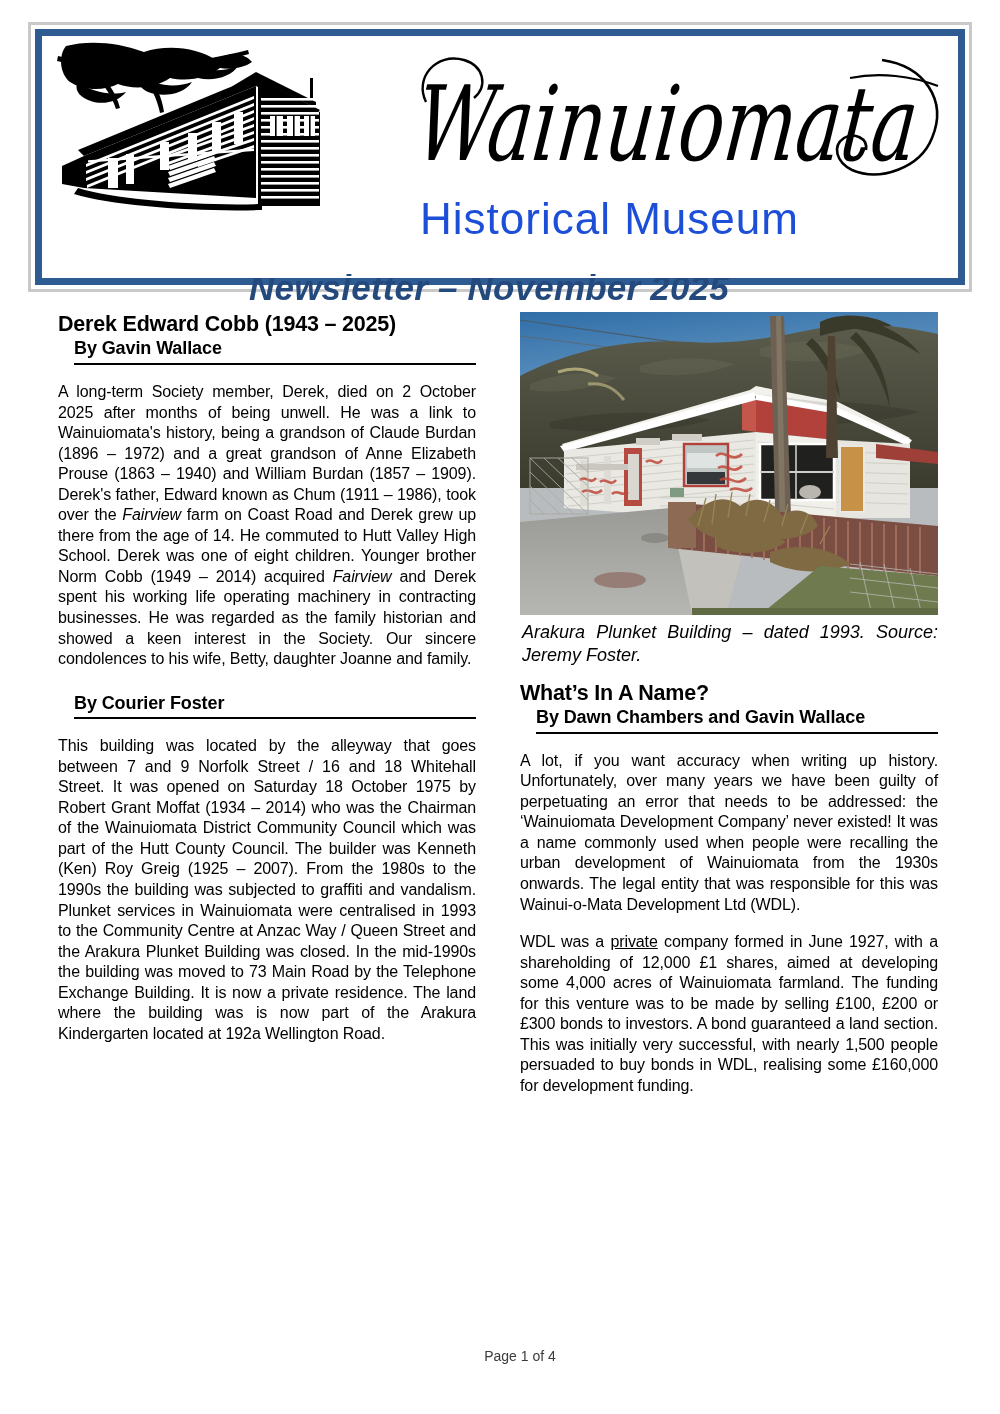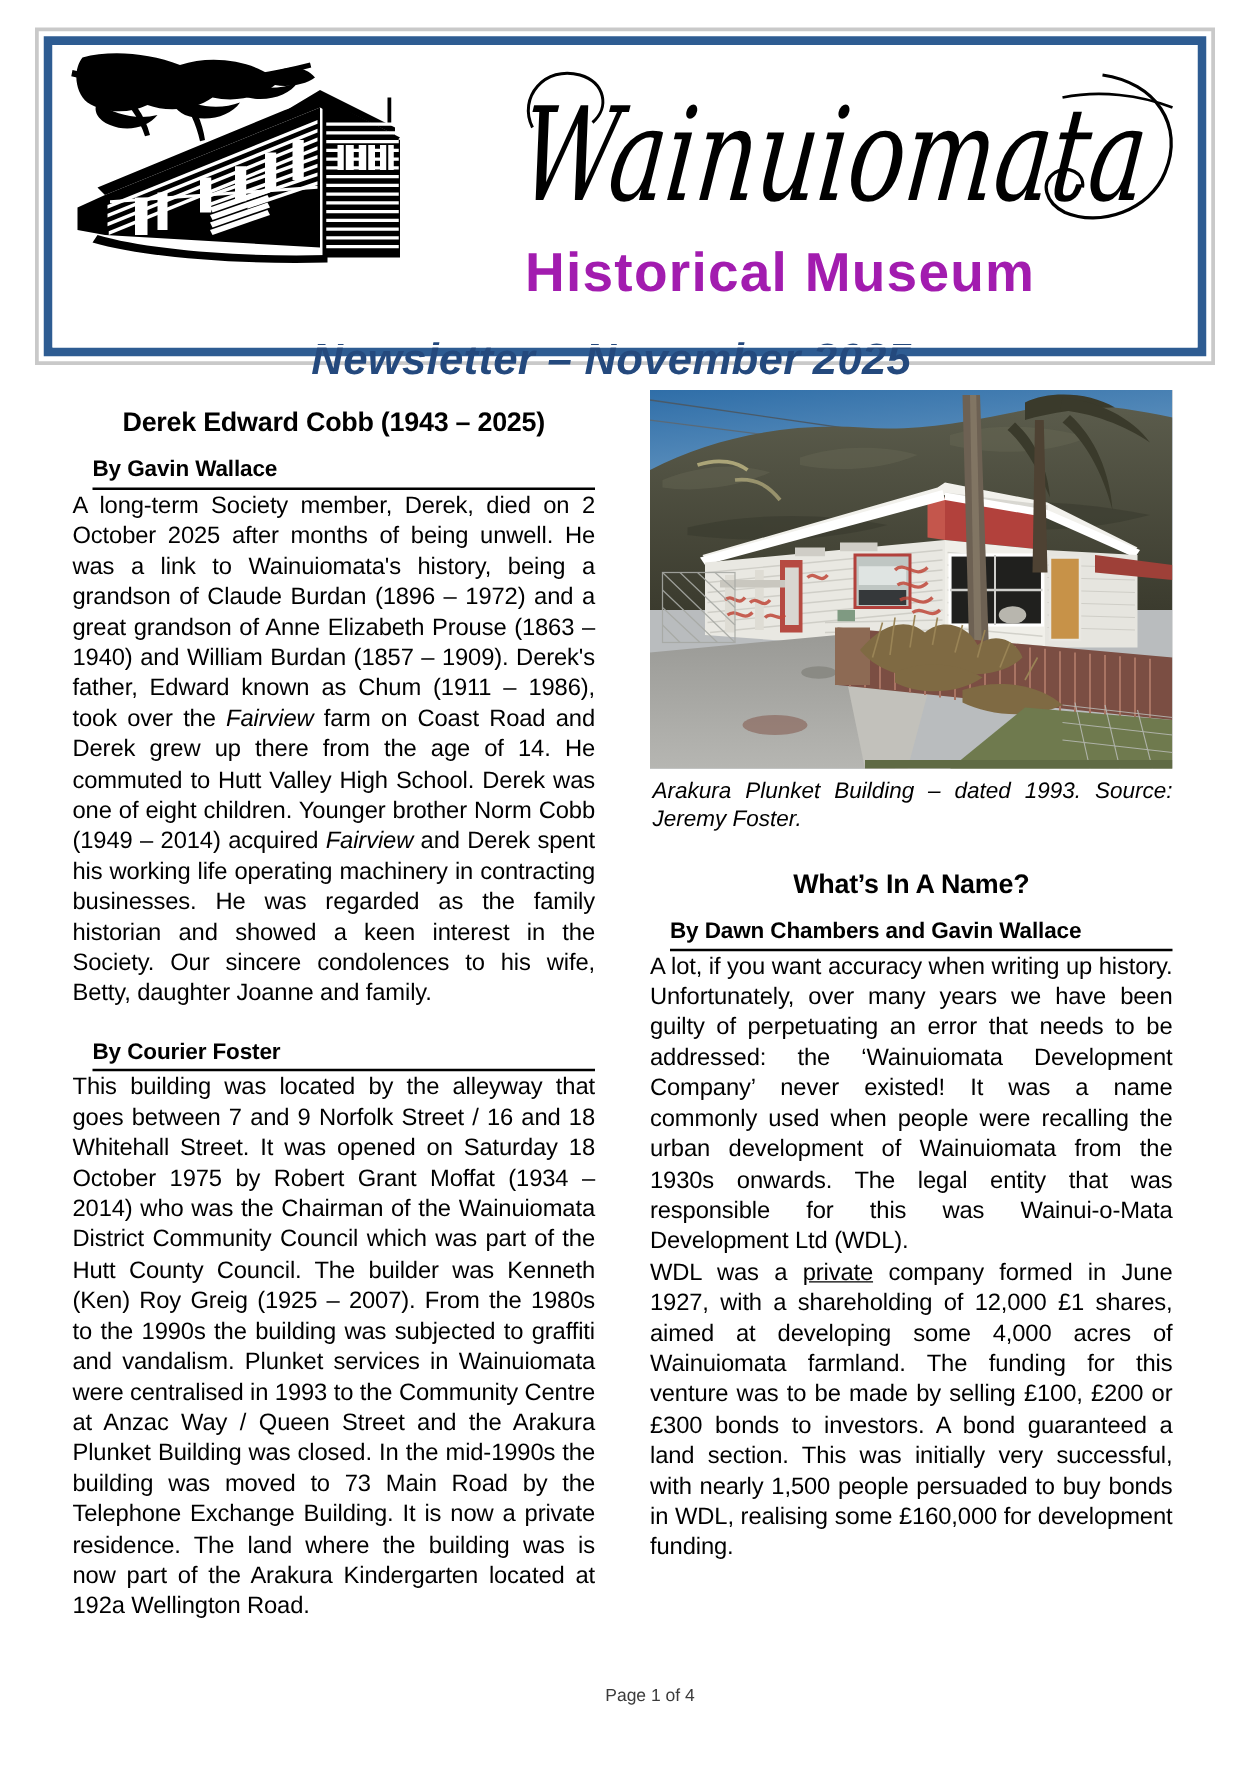--- a/index.html
+++ b/index.html
@@ -72,23 +72,23 @@
     height: 185px;
   }
   .wordmark svg { display:block; width:100%; height:100%; }
 
   .museum-line {
     position: absolute;
     left: 378px;
     top: 158px;
     font-family: "Liberation Sans", sans-serif;
     font-size: 44px;
-    font-weight: 700;
+    font-weight: 400;
     letter-spacing: 1px;
-    color: #a21caf;
+    color: #1d4ed8;
     white-space: nowrap;
   }
 
   .newsletter-line {
     position: absolute;
     left: 0;
     right: 22px;
     top: 208px;
     text-align: center;
     font-family: "Liberation Sans", sans-serif;
@@ -111,39 +111,38 @@
   }
   .col {
     position: absolute;
     top: 0;
     width: 418px;
   }
   .col-left  { left: 0; }
   .col-right { left: 462px; }
 
   h2.art-title {
-    margin: 14px;
+    margin: 0;
     font-size: 21.5px;
     font-weight: bold;
     letter-spacing: -0.2px;
     line-height: 1.18;
-    text-align: center;
   }
   .byline {
     margin: 1px 0 0 16px;
     font-size: 18px;
     font-weight: bold;
     letter-spacing: -0.1px;
     line-height: 1.2;
     padding-bottom: 3px;
     border-bottom: 2.2px solid #000;
   }
   p.body {
-    margin: 1px 0 0 0;
-    font-size: 19px;
+    margin: 17px 0 0 0;
+    font-size: 16px;
     line-height: 1.285;
     text-align: justify;
     font-weight: 300;
     letter-spacing: -0.1px;
   }
   .spacer-sm { height: 14px; }
   .spacer-md { height: 22px; }
   em { font-style: italic; }
   u  { text-decoration: underline; }
 

